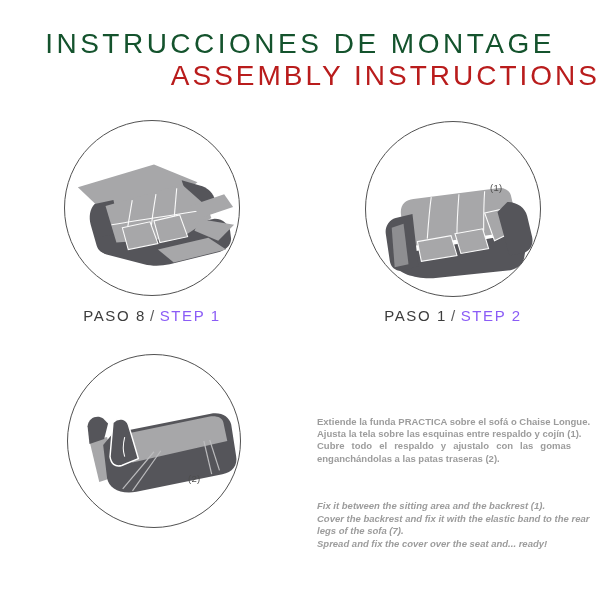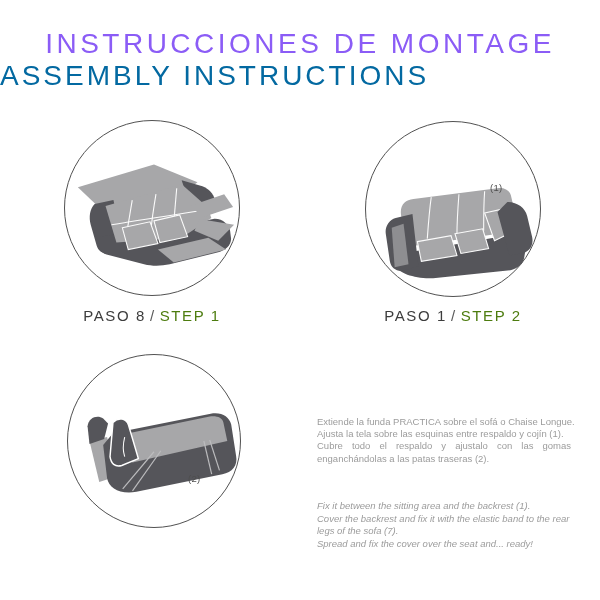--- a/index.html
+++ b/index.html
@@ -3,26 +3,26 @@
 <meta charset="utf-8">
 <style>
   html,body{margin:0;padding:0;background:#ffffff;}
   .page{
     position:relative;width:600px;height:600px;background:#ffffff;overflow:hidden;
     font-family:"Liberation Sans", sans-serif;
   }
   
   .title-line1{
     position:absolute;top:30px;left:0;width:600px;text-align:center;
-    font-size:28px;font-weight:300;letter-spacing:3.5px;color:#8b5cf6;line-height:28px;
+    font-size:28px;font-weight:300;letter-spacing:3.5px;color:#14532d;line-height:28px;
     white-space:nowrap;
   }
   .title-line2{
-    position:absolute;top:62px;left:0;width:600px;text-align:left;
-    font-size:28px;font-weight:300;letter-spacing:3px;color:#0369a1;line-height:28px;
+    position:absolute;top:62px;left:0;width:600px;text-align:right;
+    font-size:28px;font-weight:300;letter-spacing:3px;color:#b91c1c;line-height:28px;
     white-space:nowrap;
   }
   
   .circle{
     position:absolute;border:1px solid #515151;border-radius:50%;
     background:#ffffff;box-sizing:border-box;
   }
   .circle svg{display:block;width:100%;height:100%;}
   #circle-step1{left:64px;top:120px;width:176px;height:176px;}
   #circle-step2{left:365px;top:121px;width:176px;height:176px;}
@@ -42,31 +42,31 @@
   #annotation-2{left:120px;top:118px;}
   
   .step-label{
     position:absolute;width:216px;text-align:center;white-space:nowrap;
     font-size:15px;letter-spacing:1.6px;color:#3c3c3c;line-height:15px;
   }
   #label-step1{left:44px;top:308px;}
   #label-step2{left:345px;top:308px;}
   #label-step3{left:46px;top:544px;}
   .step-label .sep{color:#5a5a5a;padding:0 4px;}
-  .step-label .step-en{color:#4d7c0f;}
+  .step-label .step-en{color:#8b5cf6;}
   
   .instructions-es{
     position:absolute;left:317px;top:416px;width:254px;
     font-size:9.5px;line-height:12.2px;color:#9c9c9c;
   }
   .instructions-en{
     position:absolute;left:317px;top:500px;width:258px;
     font-size:9.5px;line-height:12.7px;color:#9c9c9c;font-style:italic;
   }
-  .iline{white-space:nowrap;}
+  .iline{white-space:nowrap;font-weight:bold;}
   .iline.justify{white-space:normal;text-align:justify;text-align-last:justify;}
 </style>
 </head>
 <body>
 
 <div class="page">
 
   <div class="title-line1">INSTRUCCIONES DE MONTAGE</div>
   <div class="title-line2">ASSEMBLY INSTRUCTIONS</div>
 

